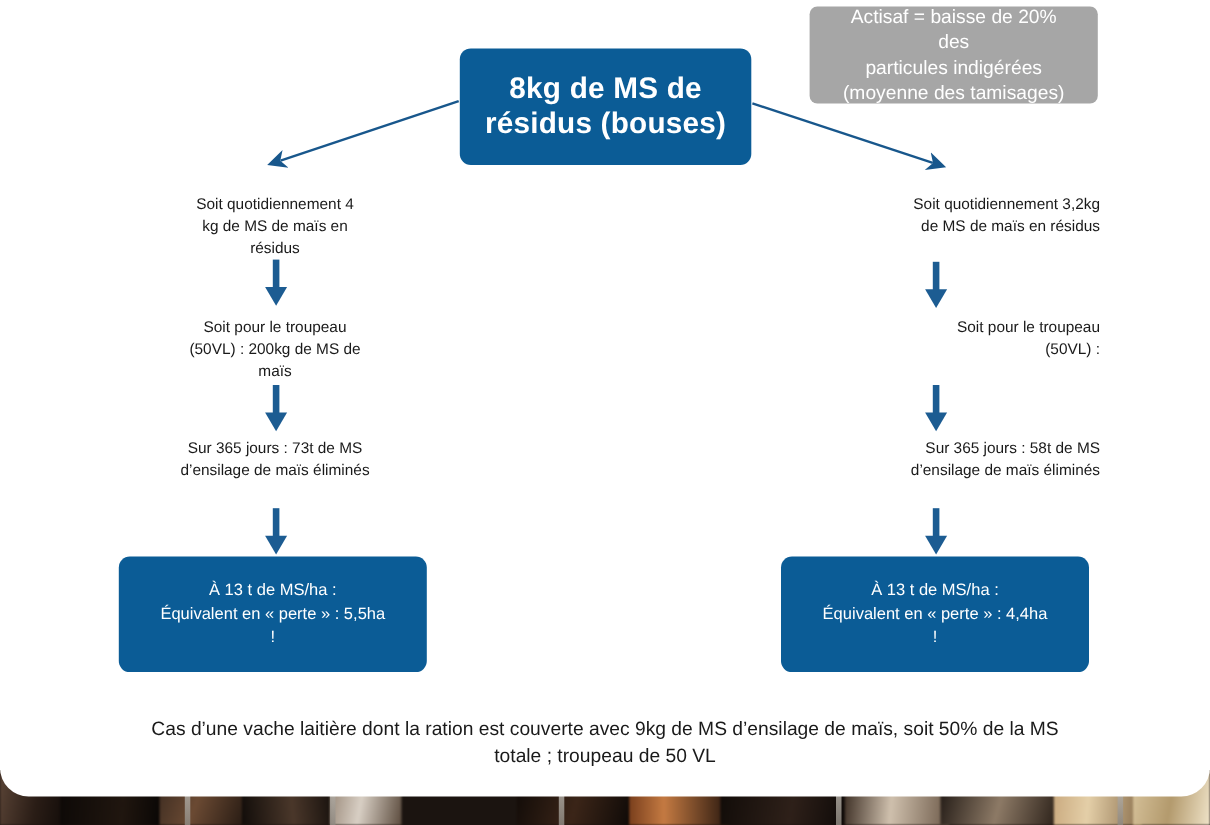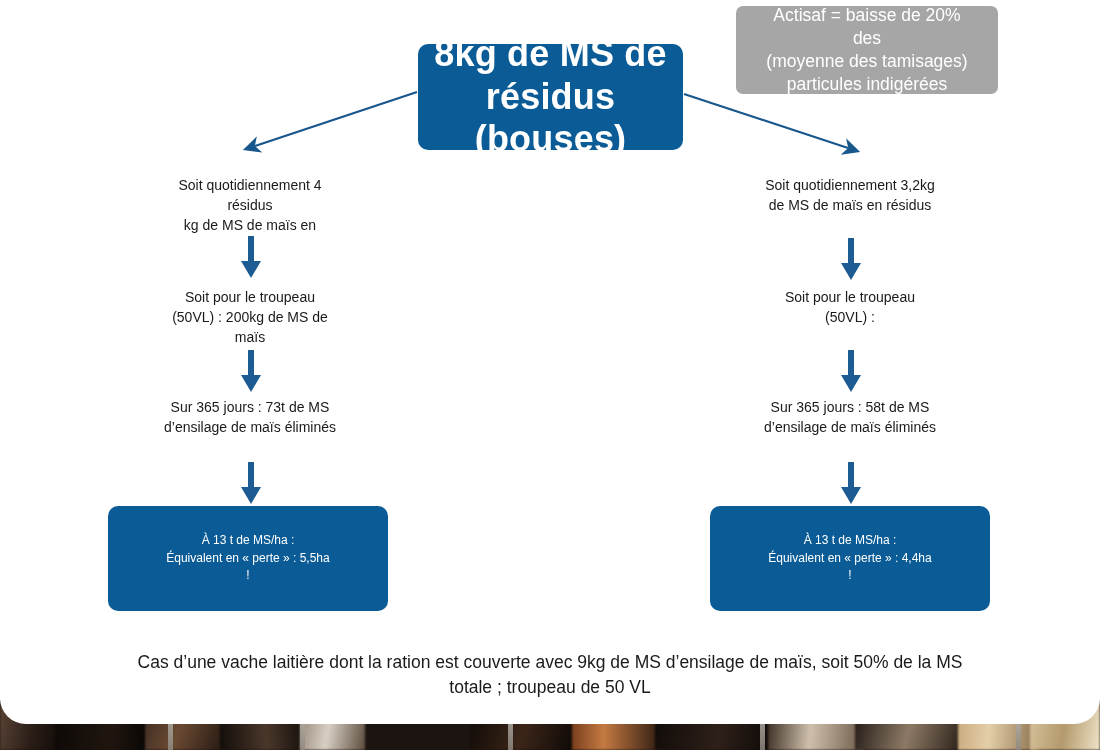--- a/index.html
+++ b/index.html
@@ -73,30 +73,30 @@
     color: #ffffff;
     display: flex;
     align-items: center;
     justify-content: center;
     text-align: center;
     line-height: 1.18;
   }
   #title-box {
     left: 418px; top: 44px;
     width: 265px; height: 106px;
-    font-size: 36px;
+    font-size: 27px;
     font-weight: bold;
     letter-spacing: .2px;
     padding: 0 12px;
   }
   #title-box .ln { display: block; }
 
   .result-box {
     width: 280px; height: 105px;
-    font-size: 12px;
+    font-size: 15px;
     line-height: 1.45;
     padding: 0 10px;
   }
   #result-left  { left: 108px; top: 506px; }
   #result-right { left: 710px; top: 506px; }
 
   #gray-box {
     position: absolute;
     left: 736px; top: 6px;
     width: 262px; height: 88px;
@@ -114,21 +114,21 @@
 
   
   .step {
     position: absolute;
     text-align: center;
     color: #1a1a1a;
     font-size: 14px;
     line-height: 1.42;
   }
   .col-left  { left: 100px; width: 300px; }
-  .col-right { left: 700px; width: 300px; }
+  .col-right { left: 700px; width: 300px; text-align: right; }
 
   #l-step1 { top: 176px; }
   #l-step2 { top: 288px; }
   #l-step3 { top: 398px; text-align: center; }
   #r-step1 { top: 176px; }
   #r-step2 { top: 288px; }
   #r-step3 { top: 398px; }
 
   
   #caption {
@@ -215,29 +215,29 @@
     <div class="blue-box" id="title-box">
       <div>
         <span class="ln">8kg de MS de</span>
         <span class="ln">résidus (bouses)</span>
       </div>
     </div>
 
     <div id="gray-box">
       <div>
         <span style="display:block">Actisaf = baisse de 20% des</span>
+        <span style="display:block">particules indigérées</span>
         <span style="display:block">(moyenne des tamisages)</span>
-        <span style="display:block">particules indigérées</span>
       </div>
     </div>
 
     <div class="step col-left" id="l-step1">
       <div>Soit quotidiennement 4</div>
+      <div>kg de MS de maïs en</div>
       <div>résidus</div>
-      <div>kg de MS de maïs en</div>
     </div>
     <div class="step col-left" id="l-step2">
       <div>Soit pour le troupeau</div>
       <div>(50VL) : 200kg de MS de</div>
       <div>maïs</div>
     </div>
     <div class="step col-left" id="l-step3">
       <div>Sur 365 jours : 73t de MS</div>
       <div>d’ensilage de maïs éliminés</div>
     </div>

